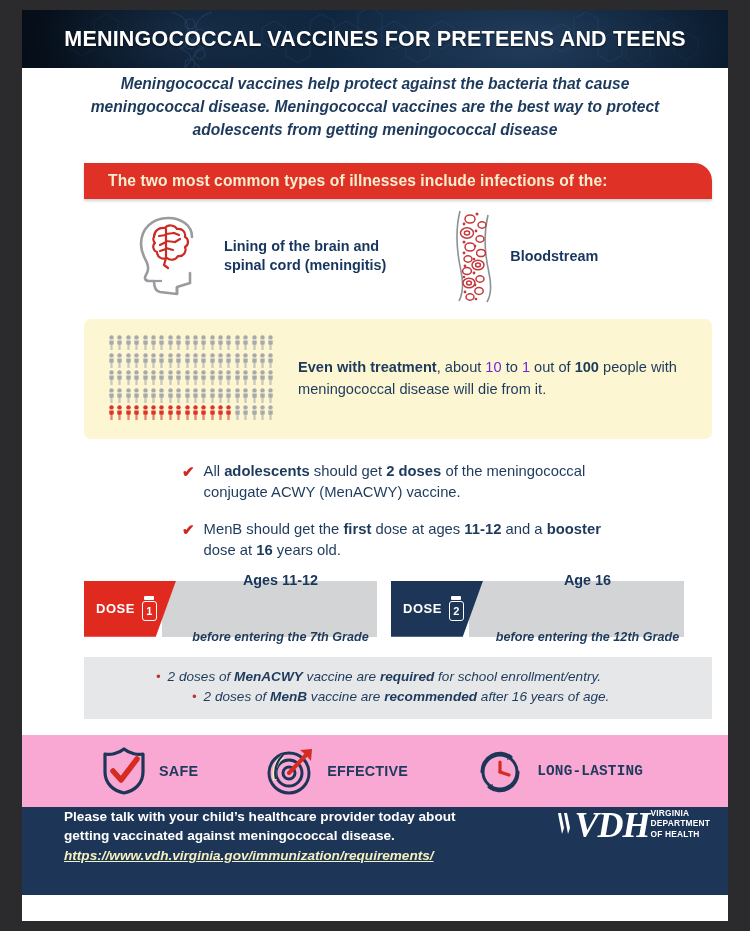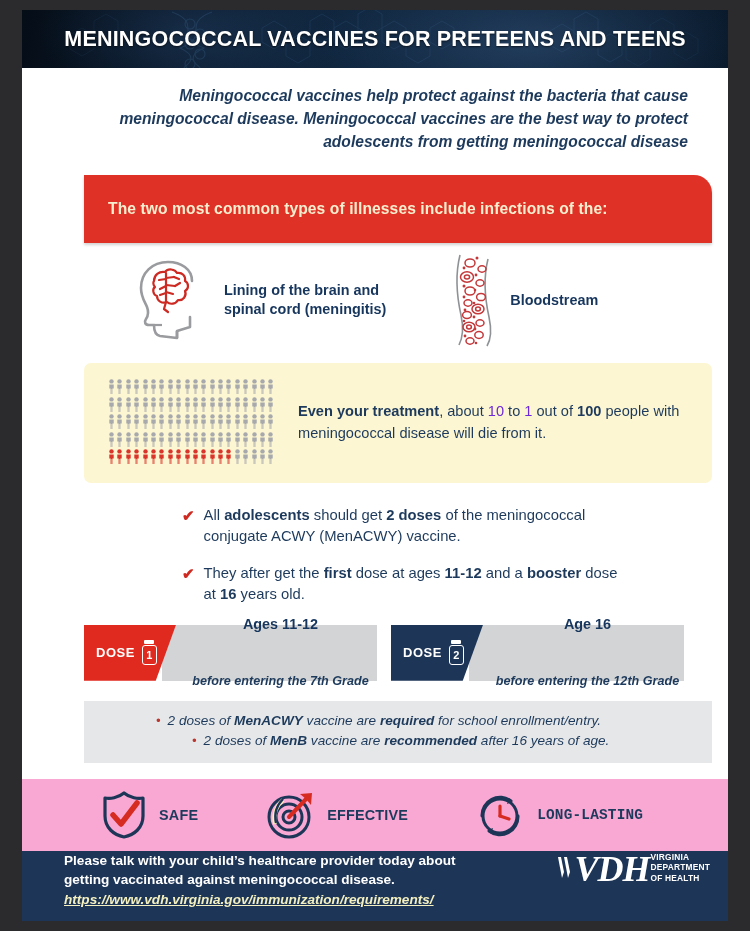--- a/index.html
+++ b/index.html
@@ -39,33 +39,33 @@
     font-size:21.5px;
     font-weight:bold;
     letter-spacing:.2px;
     text-align:center;
     white-space:nowrap;
     text-shadow:0 1px 2px rgba(0,0,0,.6);
   }
 
   
   .intro {
-    padding:16px 40px 8px;
-    text-align:right;
+    padding:4px 40px 8px;
+    text-align:center;
     color:#1d3a5c;
     font-weight:bold;
     font-style:italic;
     font-size:15.6px;
     line-height:1.48;
   }
 
   
   .banner-wrap { padding:14px 0 0 62px; }
   .banner {
-    width:628px; height:68px;
+    width:628px; height:36px;
     background:#e03127;
     border-top-right-radius:18px;
     display:flex; align-items:center;
     padding-left:24px;
     box-shadow:0 2px 3px rgba(0,0,0,.18);
   }
   .banner span {
     color:#f6efcf;
     font-weight:bold;
     font-size:15.6px;
@@ -804,33 +804,33 @@
         <svg class="ppl" viewBox="0 0 7 15">
           <circle cx="3.5" cy="2.4" r="2.2" fill="#a7a9ac"></circle>
           <path d="M1.3 5.4 L5.7 5.4 L5.7 9.6 L4.4 9.6 L4.4 15 L3.7 15 L3.7 9.9 L3.3 9.9 L3.3 15 L2.6 15 L2.6 9.6 L1.3 9.6 Z" fill="#a7a9ac"></path>
         </svg>
         <svg class="ppl" viewBox="0 0 7 15">
           <circle cx="3.5" cy="2.4" r="2.2" fill="#a7a9ac"></circle>
           <path d="M1.3 5.4 L5.7 5.4 L5.7 9.6 L4.4 9.6 L4.4 15 L3.7 15 L3.7 9.9 L3.3 9.9 L3.3 15 L2.6 15 L2.6 9.6 L1.3 9.6 Z" fill="#a7a9ac"></path>
         </svg>
       </div>
     <div class="stat-text">
-      <b>Even your treatment</b><span>, about </span><span class="red">10</span><span> to </span><span class="red">1</span><span> out of </span><b>100</b>
+      <b>Even with treatment</b><span>, about </span><span class="red">10</span><span> to </span><span class="red">1</span><span> out of </span><b>100</b>
       <span>people with meningococcal disease will die from it.</span>
     </div>
   </div>
 
   <div class="checks" id="checks-list">
       <div class="check-item">
         <span class="check-mark">✔</span>
         <div class="check-text"><span>All </span><b>adolescents</b><span> should get </span><b>2 doses</b><span> of the meningococcal conjugate ACWY (MenACWY) vaccine.</span></div>
       </div>
       <div class="check-item">
         <span class="check-mark">✔</span>
-        <div class="check-text"><span>They after get the </span><b>first</b><span> dose at ages </span><b>11-12</b><span> and a </span><b>booster</b><span> dose at </span><b>16</b><span> years old.</span></div>
+        <div class="check-text"><span>MenB should get the </span><b>first</b><span> dose at ages </span><b>11-12</b><span> and a </span><b>booster</b><span> dose at </span><b>16</b><span> years old.</span></div>
       </div>
     </div>
 
   <div class="dose-row">
     <div class="dose-card">
       <div class="dose-panel">
         <div class="dose-title">Ages 11-12</div>
         <div class="dose-sub">before entering the 7th Grade</div>
       </div>
       <div class="dose-tag red">

